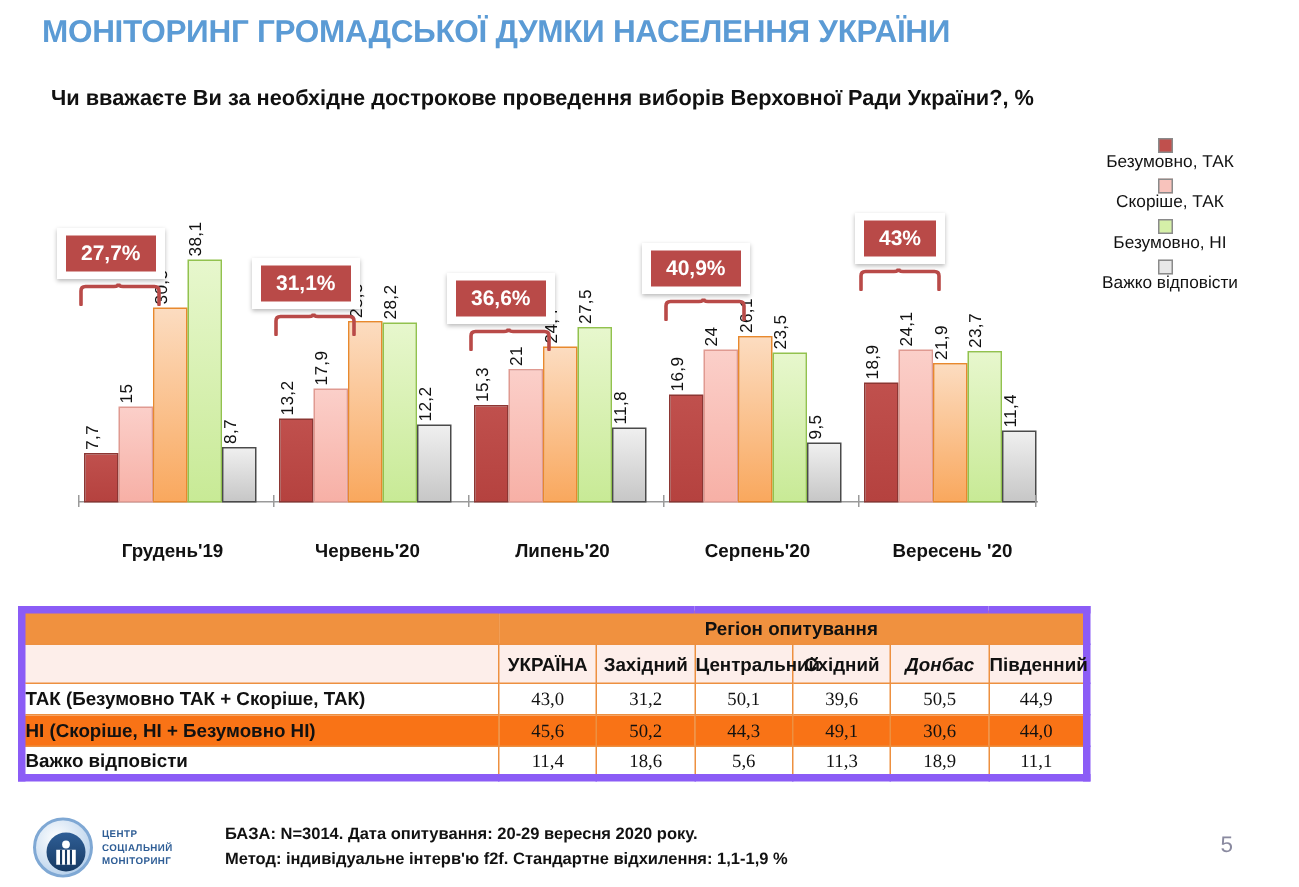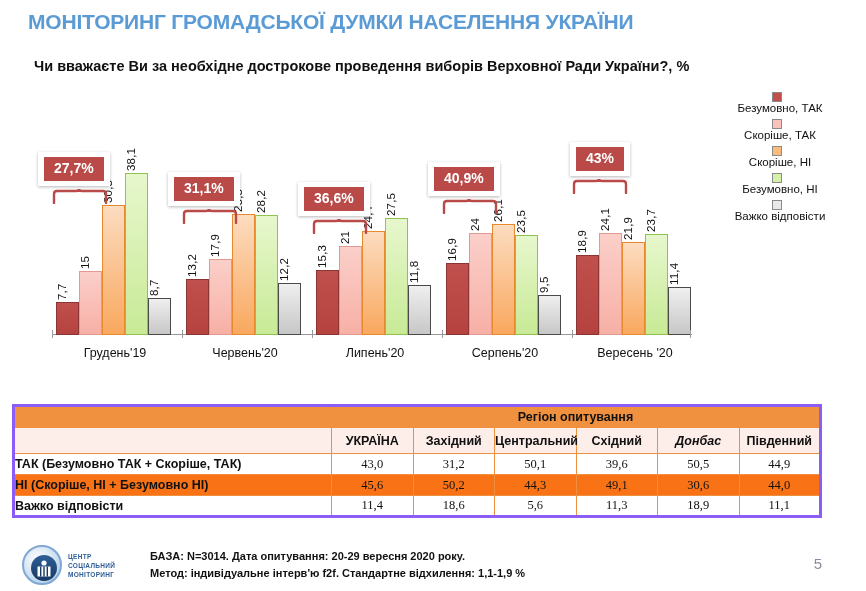--- a/index.html
+++ b/index.html
@@ -148,46 +148,46 @@
   }
 
   
   .xlabels {
     position: absolute;
     left: 0; top: 248px;
     width: 690px; height: 26px;
   }
   .xlabel {
     position: absolute;
-    top: 8px;
+    top: 22px;
     width: 118px;
     text-align: center;
     font-size: 12.5px;
-    font-weight: normal;
+    font-weight: bold;
     color: #111111;
     white-space: nowrap;
   }
   .tick {
     position: absolute;
     top: -8px;
     width: 1px; height: 8px;
     background: #9a9a9a;
   }
 
   
   .table-wrap {
     position: absolute;
     left: 12px; top: 404px;
     width: 845px;
   }
   table.data {
     border-collapse: collapse;
-    width: 810px;
+    width: 715px;
     table-layout: fixed;
-    border: 3px solid #8b5cf6;
+    border: 5px solid #8b5cf6;
   }
   table.data td, table.data th {
     border: 1px solid #ed9040;
     padding: 0;
     font-size: 12.5px;
     color: #111111;
   }
   .hdr-band {
     background: #f0913f;
     color: #ffffff;
@@ -288,24 +288,20 @@
   <div class="question-title">Чи вважаєте Ви за необхідне дострокове проведення виборів Верховної Ради  України?, %</div>
 
   <div class="legend" id="legend">
       <div class="legend-item">
         <span class="legend-swatch" style="background: rgb(192, 80, 77);"></span>
         <span>Безумовно, ТАК</span>
       </div>
       <div class="legend-item">
         <span class="legend-swatch" style="background: rgb(248, 195, 188);"></span>
         <span>Скоріше, ТАК</span>
-      </div>
-      <div class="legend-item">
-        <span class="legend-swatch" style="background: rgb(251, 189, 126);"></span>
-        <span>Скоріше, НІ</span>
       </div>
       <div class="legend-item">
         <span class="legend-swatch" style="background: rgb(213, 240, 168);"></span>
         <span>Безумовно, НІ</span>
       </div>
       <div class="legend-item">
         <span class="legend-swatch" style="background: rgb(232, 232, 232);"></span>
         <span>Важко відповісти</span>
       </div>
     </div>

